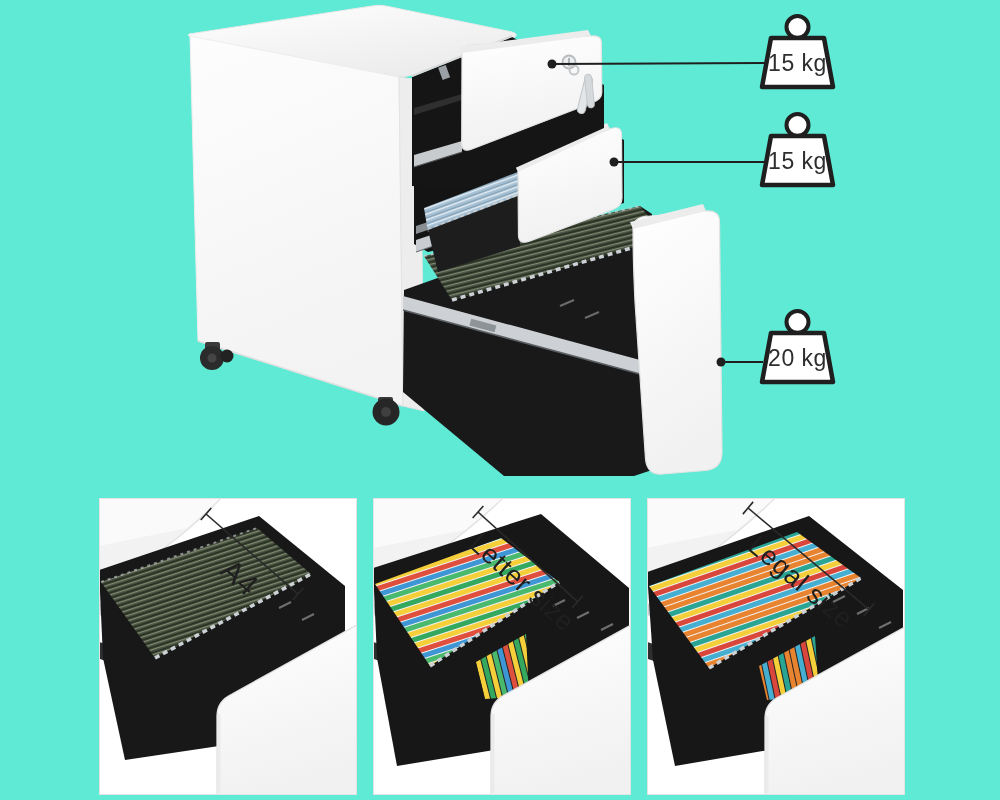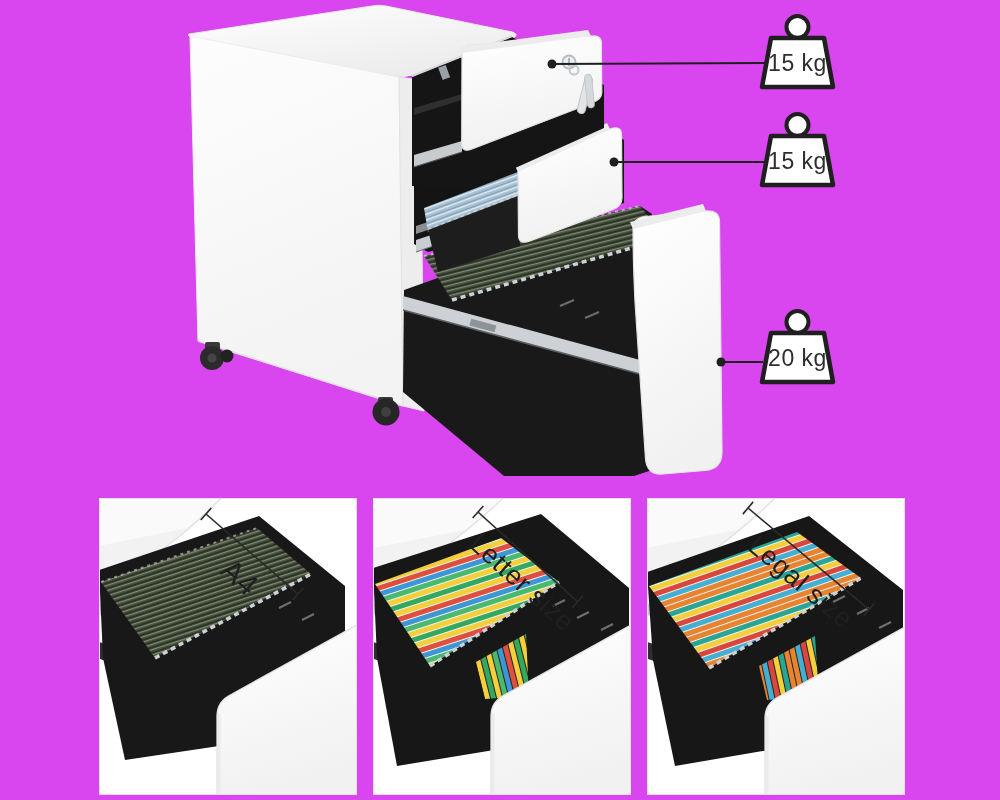--- a/index.html
+++ b/index.html
@@ -1,16 +1,16 @@
 <!DOCTYPE html>
 <html><head>
 <meta charset="utf-8">
 <style>
   html,body{margin:0;padding:0;background:#ffffff;}
-  .stage{position:relative;width:1000px;height:800px;background:#d946ef;overflow:hidden;
+  .stage{position:relative;width:1000px;height:800px;background:#5eead4;overflow:hidden;
          font-family:"Liberation Sans",sans-serif;}
   svg{display:block;}
   text{font-family:"Liberation Sans",sans-serif;}
   .wlabel{font-size:23px;fill:#2e2e2e;text-anchor:middle;letter-spacing:.5px;}
   .plabel{fill:#1f1f1f;text-anchor:middle;letter-spacing:.5px;}
   .dimline{stroke:#2a2a2a;stroke-width:1.6;fill:none;}
   .leader{stroke-width:2.2;fill:none;}
   .hanger{stroke:#ccd1d5;fill:none;}
 </style>
 </head>

